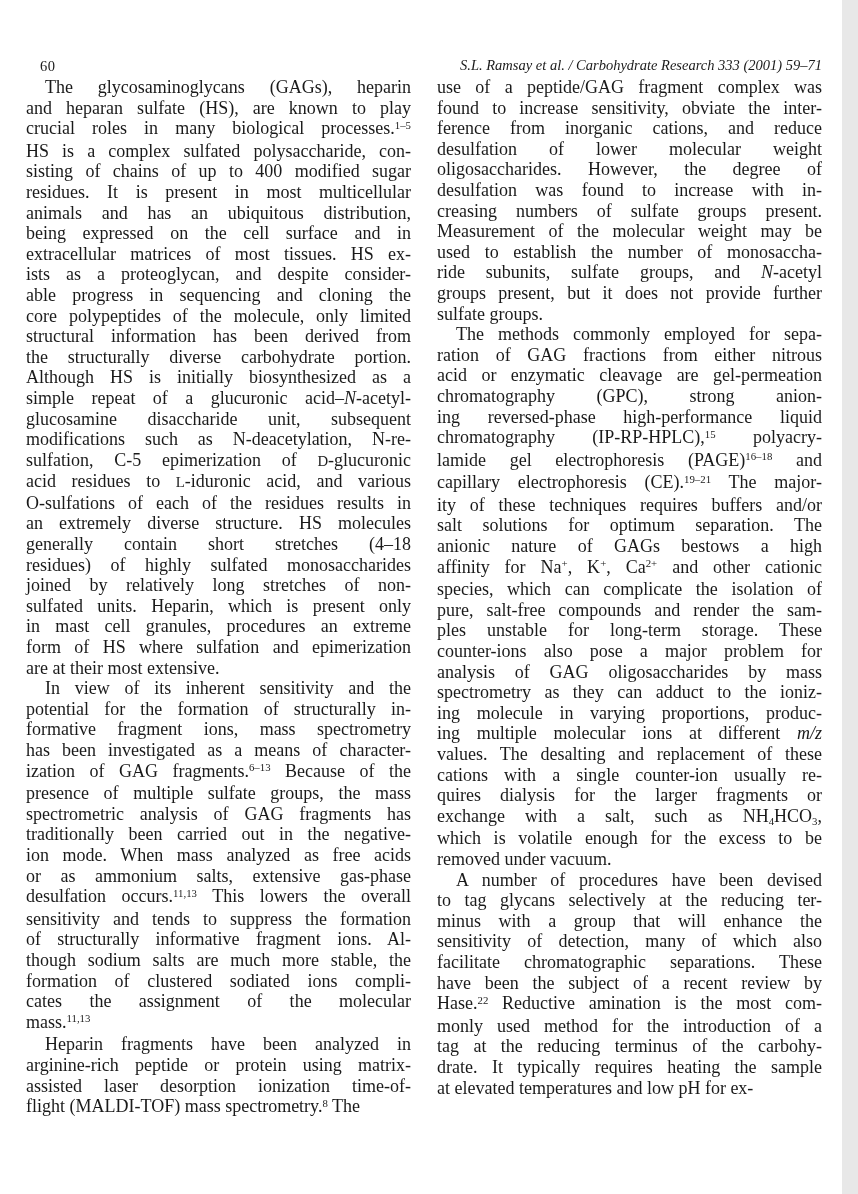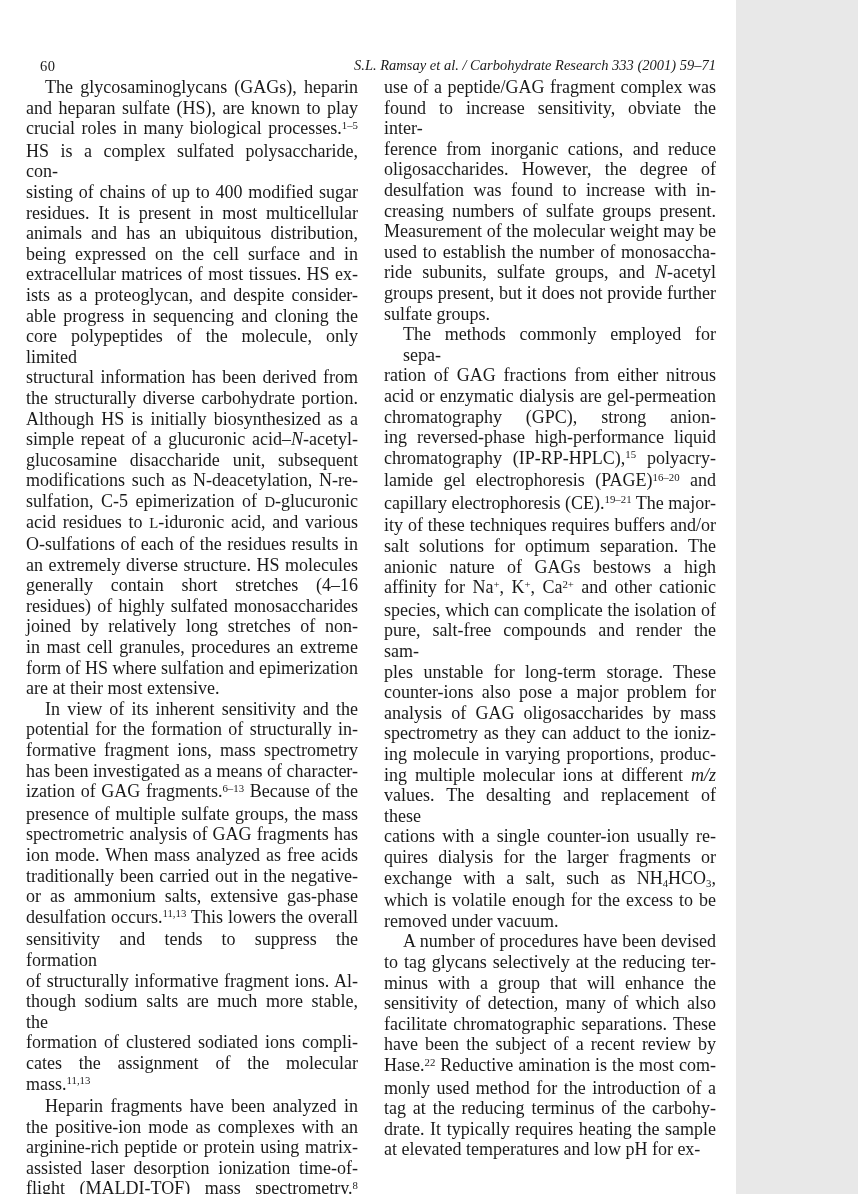--- a/index.html
+++ b/index.html
@@ -1,17 +1,17 @@
 <!DOCTYPE html>
 <html><head>
 <meta charset="utf-8">
 <style>
   html, body { margin: 0; padding: 0; background: #e8e8e8; }
   .page {
-    width: 736px; height: 1194px;
+    width: 842px; height: 1194px;
     background: #ffffff;
     box-sizing: border-box;
     padding: 57px 20px 0 26px;
     font-family: "Liberation Serif", "DejaVu Serif", serif;
     color: #1a1a1a;
     position: relative;
     overflow: hidden;
   }
   .header { position: relative; height: 18px; margin-bottom: 2px; }
   .page-num {
@@ -59,76 +59,77 @@
           <div class="line">structural information has been derived from</div>
           <div class="line">the structurally diverse carbohydrate portion.</div>
           <div class="line">Although HS is initially biosynthesized as a</div>
           <div class="line">simple repeat of a glucuronic acid–<span class="it">N</span>-acetyl-</div>
           <div class="line">glucosamine disaccharide unit, subsequent</div>
           <div class="line">modifications such as N-deacetylation, N-re-</div>
           <div class="line">sulfation, C-5 epimerization of <span class="sc">D</span>-glucuronic</div>
           <div class="line">acid residues to <span class="sc">L</span>-iduronic acid, and various</div>
           <div class="line">O-sulfations of each of the residues results in</div>
           <div class="line">an extremely diverse structure. HS molecules</div>
-          <div class="line">generally contain short stretches (4–16</div>
+          <div class="line">generally contain short stretches (4–18</div>
           <div class="line">residues) of highly sulfated monosaccharides</div>
           <div class="line">joined by relatively long stretches of non-</div>
+          <div class="line">sulfated units. Heparin, which is present only</div>
           <div class="line">in mast cell granules, procedures an extreme</div>
           <div class="line">form of HS where sulfation and epimerization</div>
           <div class="line last">are at their most extensive.</div>
         </div>
         <div class="para">
           <div class="line first-indent">In view of its inherent sensitivity and the</div>
           <div class="line">potential for the formation of structurally in-</div>
           <div class="line">formative fragment ions, mass spectrometry</div>
           <div class="line">has been investigated as a means of character-</div>
           <div class="line">ization of GAG fragments.<span class="sup">6–13</span> Because of the</div>
           <div class="line">presence of multiple sulfate groups, the mass</div>
           <div class="line">spectrometric analysis of GAG fragments has</div>
+          <div class="line">traditionally been carried out in the negative-</div>
           <div class="line">ion mode. When mass analyzed as free acids</div>
-          <div class="line">traditionally been carried out in the negative-</div>
           <div class="line">or as ammonium salts, extensive gas-phase</div>
           <div class="line">desulfation occurs.<span class="sup">11,13</span> This lowers the overall</div>
           <div class="line">sensitivity and tends to suppress the formation</div>
           <div class="line">of structurally informative fragment ions. Al-</div>
           <div class="line">though sodium salts are much more stable, the</div>
           <div class="line">formation of clustered sodiated ions compli-</div>
           <div class="line">cates the assignment of the molecular</div>
           <div class="line last">mass.<span class="sup">11,13</span></div>
         </div>
         <div class="para">
           <div class="line first-indent">Heparin fragments have been analyzed in</div>
-          <div class="line">the positive-ion mode as complexes with an</div>
           <div class="line">arginine-rich peptide or protein using matrix-</div>
           <div class="line">assisted laser desorption ionization time-of-</div>
           <div class="line last">flight (MALDI-TOF) mass spectrometry.<span class="sup">8</span> The</div>
         </div>
       </div>
     <div class="col" id="right-col">
         <div class="para">
           <div class="line">use of a peptide/GAG fragment complex was</div>
           <div class="line">found to increase sensitivity, obviate the inter-</div>
           <div class="line">ference from inorganic cations, and reduce</div>
+          <div class="line">desulfation of lower molecular weight</div>
           <div class="line">oligosaccharides. However, the degree of</div>
           <div class="line">desulfation was found to increase with in-</div>
           <div class="line">creasing numbers of sulfate groups present.</div>
           <div class="line">Measurement of the molecular weight may be</div>
           <div class="line">used to establish the number of monosaccha-</div>
           <div class="line">ride subunits, sulfate groups, and <span class="it">N</span>-acetyl</div>
           <div class="line">groups present, but it does not provide further</div>
           <div class="line last">sulfate groups.</div>
         </div>
         <div class="para">
           <div class="line first-indent">The methods commonly employed for sepa-</div>
           <div class="line">ration of GAG fractions from either nitrous</div>
-          <div class="line">acid or enzymatic dialysis are gel-permeation</div>
+          <div class="line">acid or enzymatic cleavage are gel-permeation</div>
           <div class="line">chromatography (GPC), strong anion-</div>
           <div class="line">ing reversed-phase high-performance liquid</div>
           <div class="line">chromatography (IP-RP-HPLC),<span class="sup">15</span> polyacry-</div>
-          <div class="line">lamide gel electrophoresis (PAGE)<span class="sup">16–20</span> and</div>
+          <div class="line">lamide gel electrophoresis (PAGE)<span class="sup">16–18</span> and</div>
           <div class="line">capillary electrophoresis (CE).<span class="sup">19–21</span> The major-</div>
           <div class="line">ity of these techniques requires buffers and/or</div>
           <div class="line">salt solutions for optimum separation. The</div>
           <div class="line">anionic nature of GAGs bestows a high</div>
           <div class="line">affinity for Na<span class="sup">+</span>, K<span class="sup">+</span>, Ca<span class="sup">2+</span> and other cationic</div>
           <div class="line">species, which can complicate the isolation of</div>
           <div class="line">pure, salt-free compounds and render the sam-</div>
           <div class="line">ples unstable for long-term storage. These</div>
           <div class="line">counter-ions also pose a major problem for</div>
           <div class="line">analysis of GAG oligosaccharides by mass</div>

